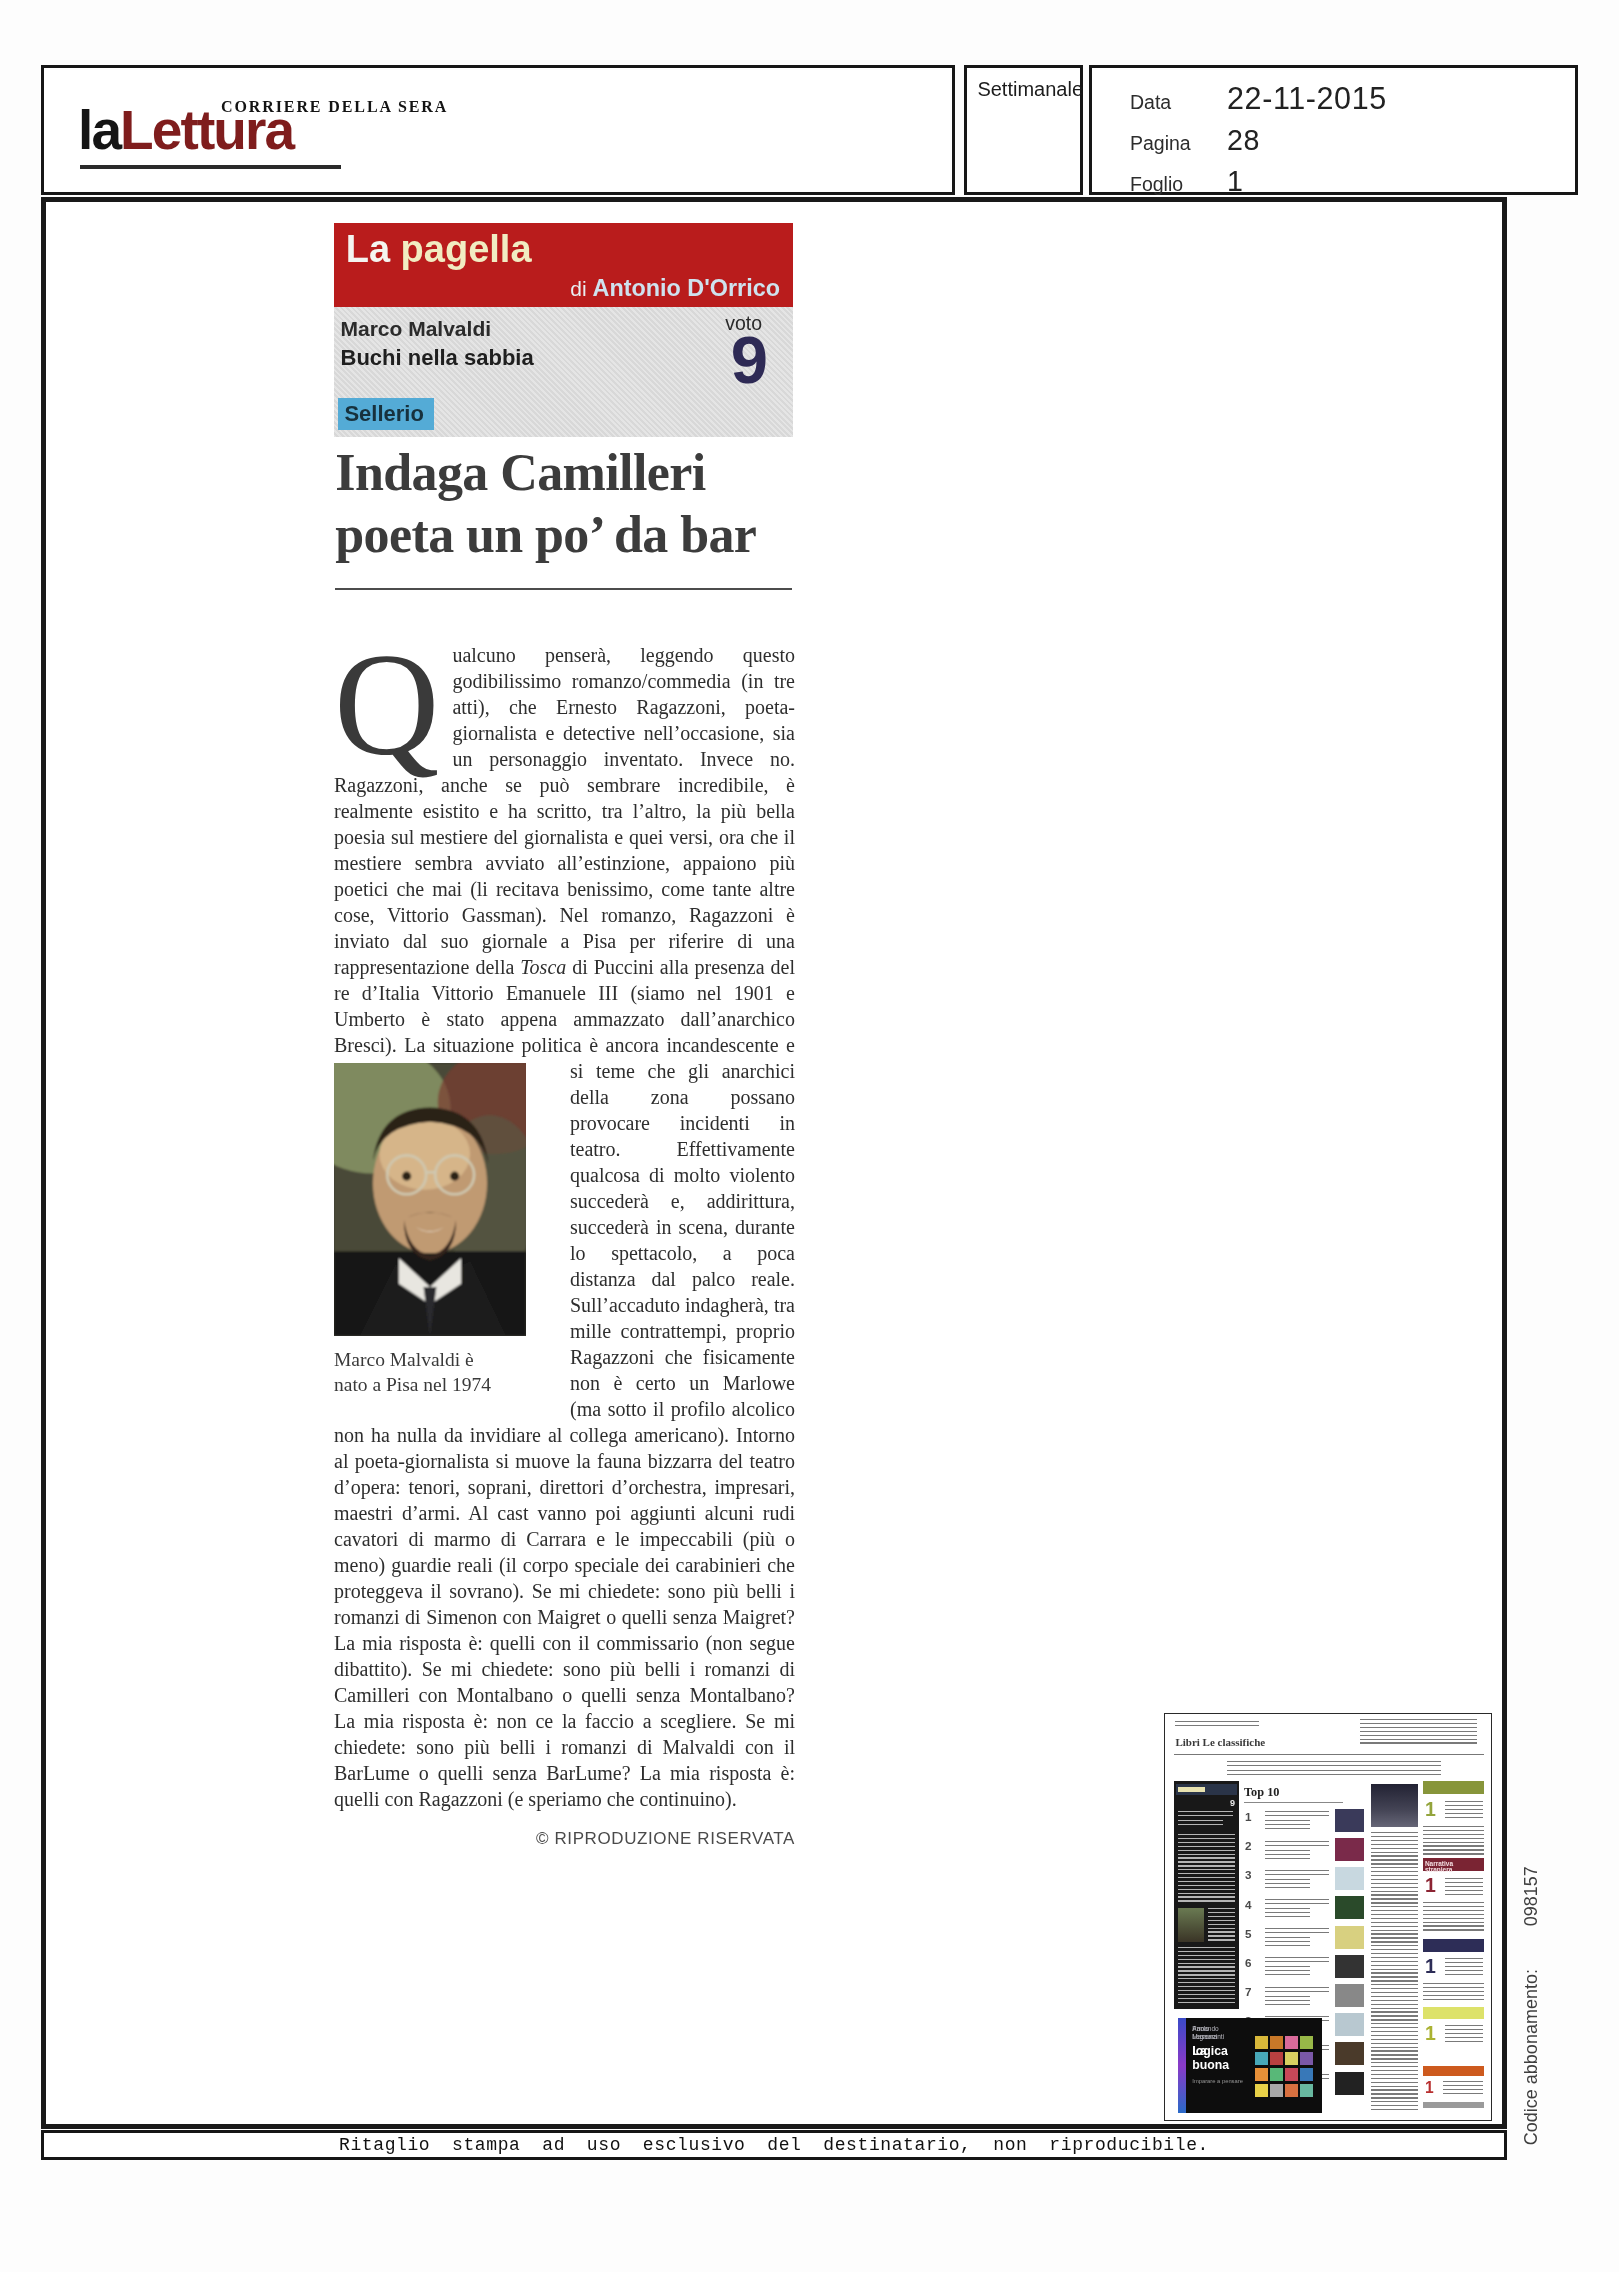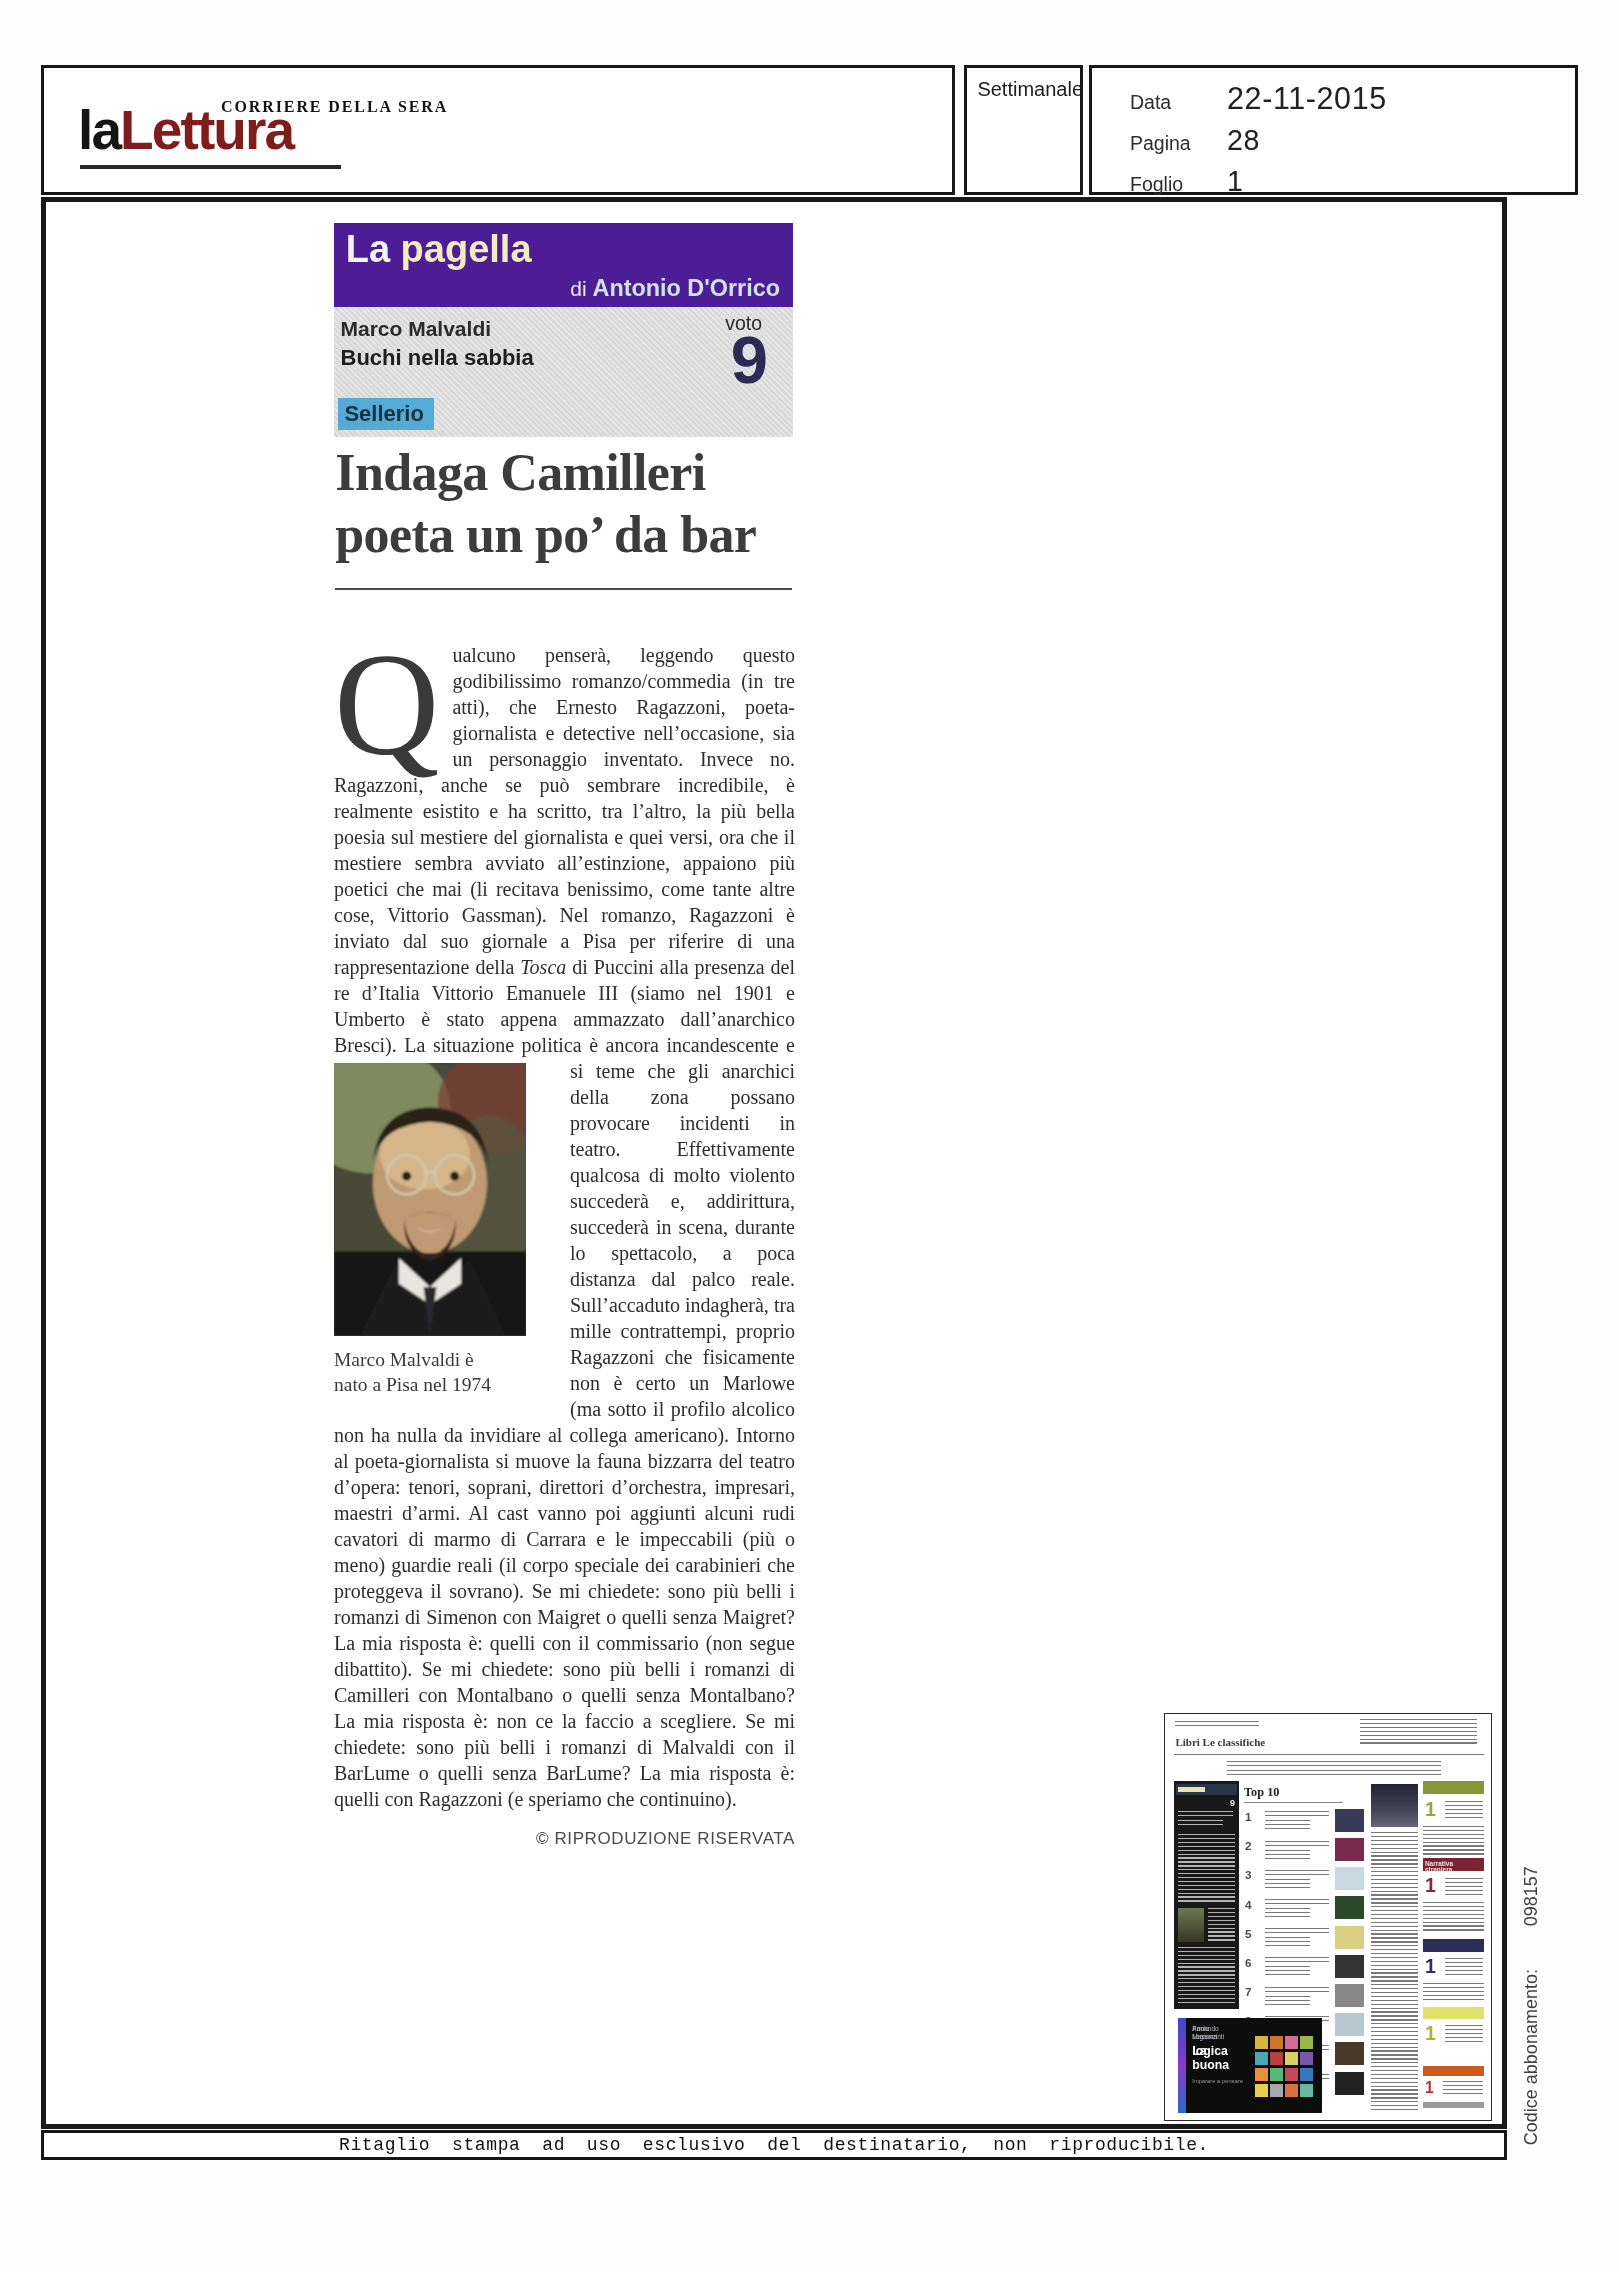--- a/index.html
+++ b/index.html
@@ -41,21 +41,21 @@
                  word-spacing:10.4px; letter-spacing:0.6px; }
 
   
   .vcode { position:absolute; left:1392px; top:1994px; width:279px; height:23.4px;
            transform:rotate(-90deg); display:flex; justify-content:space-between;
            align-items:center; font-size:18px; color:#3f3f3f; }
 
   
   .article { position:absolute; left:334px; top:223px; width:461px; }
 
-  .rubric-box { position:relative; width:459px; height:84px; background:#4c1d95; padding:6.5px 11.7px; }
+  .rubric-box { position:relative; width:459px; height:84px; background:#b91c1c; padding:6.5px 11.7px; }
   .rubric-title { font-size:38px; font-weight:bold; letter-spacing:0; line-height:1.0; }
   .rubric-la { color:#f4f4f0; }
   .rubric-pagella { color:#f1ecc2; }
   .rubric-byline { position:absolute; right:13px; bottom:5.2px; font-size:23.4px; }
   .rubric-di { color:#e9eef2; font-weight:normal; font-size:21px; }
   .rubric-author { color:#cfe2ee; font-weight:bold; }
 
   .review-panel { position:relative; width:459px; height:130px;
         background:#dcdcdc;
         background-image:repeating-linear-gradient(45deg, rgba(255,255,255,.25) 0 1.9px, rgba(0,0,0,0.02) 1.9px 3.9px); }

